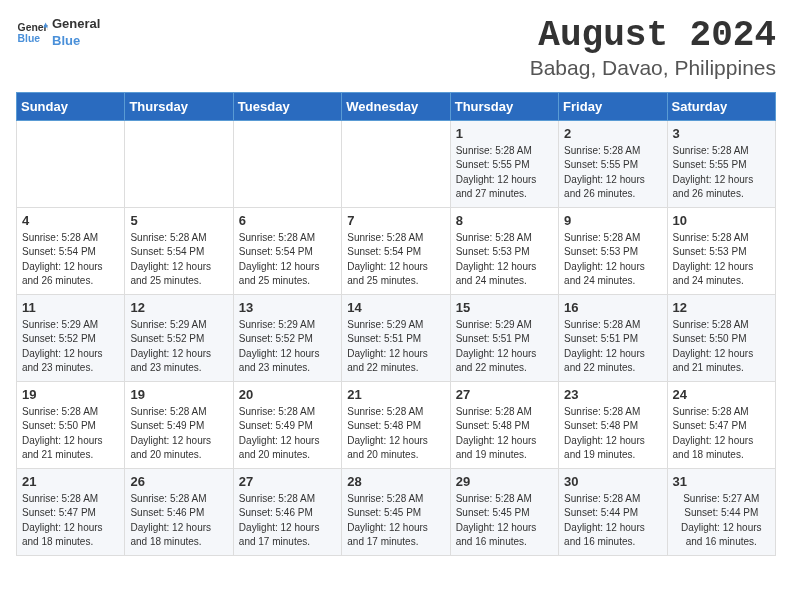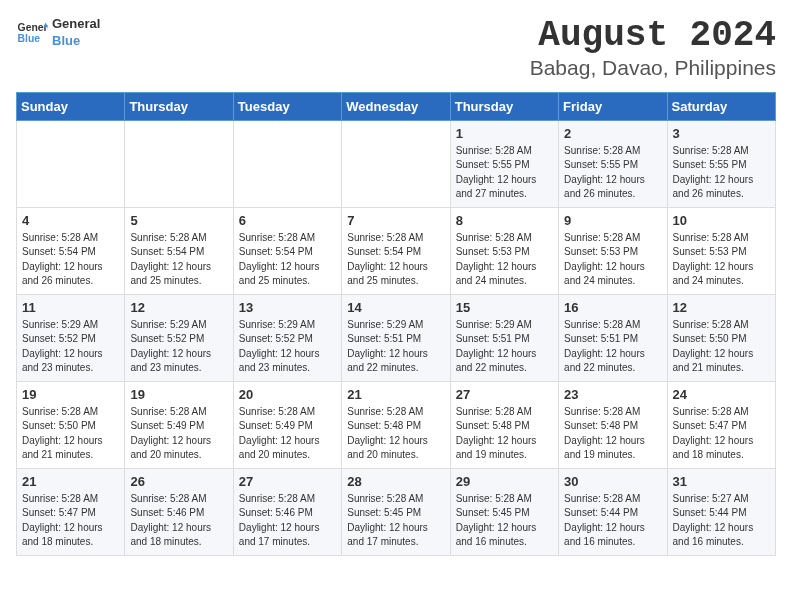--- a/index.html
+++ b/index.html
@@ -334,20 +334,20 @@
         </td>
         <td>
           <span class="day-num">30</span>
           <div class="day-info" style="white-space: pre-line;">Sunrise: 5:28 AM
 Sunset: 5:44 PM
 Daylight: 12 hours
 and 16 minutes.</div>
         </td>
         <td>
           <span class="day-num">31</span>
-          <div class="day-info" style="white-space: pre-line;">Sunrise: 5:27 AM
+          <div class="day-info" style="white-space: pre-line; text-align: center;">Sunrise: 5:27 AM
 Sunset: 5:44 PM
 Daylight: 12 hours
 and 16 minutes.</div>
         </td>
       </tr>
     </tbody>
 </table>
 
 </body></html>

